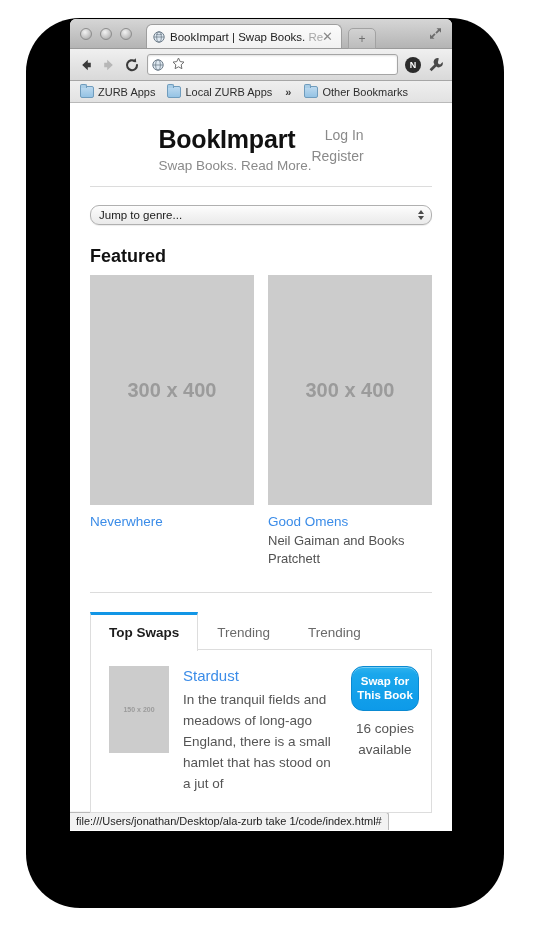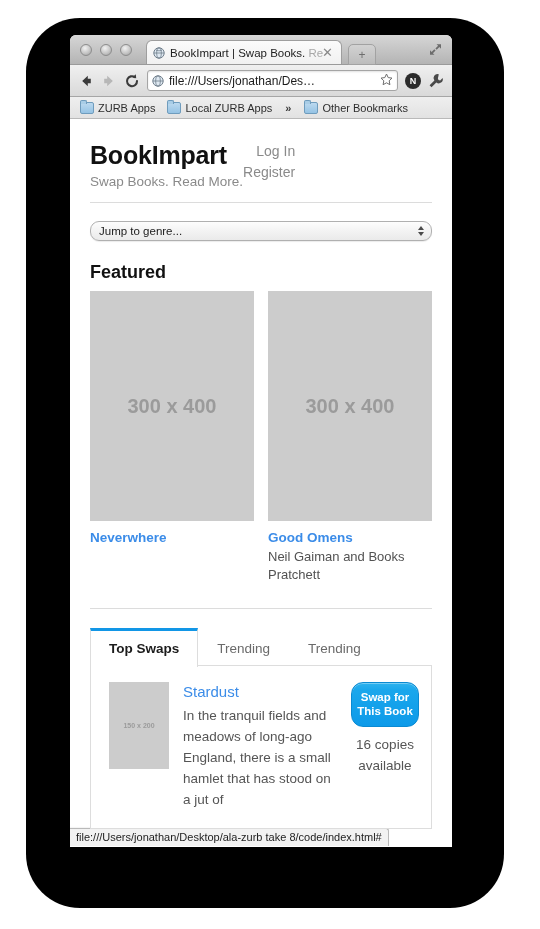--- a/index.html
+++ b/index.html
@@ -20,21 +20,21 @@
     position: absolute;
     left: 26px; top: 18px;
     width: 478px; height: 890px;
     background: #000000;
     border-radius: 54px;
   }
 
   
   #browser-window {
     position: absolute;
-    left: 70px; top: 35px;
+    left: 70px; top: 19px;
     width: 382px; height: 812px;
     background: #ffffff;
     border-radius: 6px 6px 0 0;
     box-shadow: 0 1px 3px rgba(0,0,0,.45);
     overflow: hidden;
   }
 
   
   .tabstrip {
     position: relative;
@@ -162,21 +162,21 @@
     position: relative;
     height: 727px;
     background: #ffffff;
     overflow: hidden;
   }
   .page {
     padding: 22px 20px 0 20px;
   }
 
   
-  .site-header { display: flex; justify-content: flex-start; align-items: flex-start; }
+  .site-header { display: flex; justify-content: center; align-items: flex-start; }
   .brand h1 {
     margin: 0;
     font-size: 25px;
     font-weight: bold;
     color: #111111;
     letter-spacing: -0.2px;
   }
   .brand .tagline {
     margin-top: 4px;
     font-size: 13.5px;
@@ -241,21 +241,21 @@
     font-weight: bold;
   }
   .featured-item .placeholder {
     height: 230px;
     font-size: 20px;
   }
   .book-link {
     display: block;
     margin-top: 9px;
     font-size: 13.5px;
-    font-weight: bold;
+    font-weight: normal;
     color: #3b8ce8;
     text-decoration: none;
   }
   .book-author {
     margin-top: 3px;
     font-size: 13px;
     color: #525252;
     line-height: 18px;
   }
 
@@ -410,21 +410,20 @@
       </span>
 
       <div class="omnibox">
         <span class="favicon">
           <svg width="12" height="12" viewBox="0 0 12 12">
             <circle cx="6" cy="6" r="5.2" fill="#dfe9f2" stroke="#6f7d8a" stroke-width="1"></circle>
             <ellipse cx="6" cy="6" rx="2.3" ry="5.2" fill="none" stroke="#6f7d8a" stroke-width=".8"></ellipse>
             <line x1="0.9" y1="6" x2="11.1" y2="6" stroke="#6f7d8a" stroke-width=".8"></line>
           </svg>
         </span>
-        <span class="url">file:///Users/jonathan/Des…</span>
         <span class="star">
           <svg width="13" height="13" viewBox="0 0 13 13">
               <path d="M6.5 1 L8.2 4.6 L12 5.1 L9.2 7.8 L9.9 11.7 L6.5 9.8 L3.1 11.7 L3.8 7.8 L1 5.1 L4.8 4.6 Z" fill="none" stroke="#6e6e6e" stroke-width="1"></path>
             </svg>
         </span>
       </div>
 
       <span class="ext-icon">N</span>
 
       <span class="wrench">
@@ -511,17 +510,17 @@
               <div class="swap-action">
                 <a class="swap-btn" href="#">Swap for This Book</a>
                 <div class="copies">16 copies available</div>
               </div>
             </div>
           </div>
         </div>
 
       </div>
 
-      <div class="status-bar">file:///Users/jonathan/Desktop/ala-zurb take 8/code/index.html#</div>
+      <div class="status-bar">file:///Users/jonathan/Desktop/ala-zurb take 1/code/index.html#</div>
     </div>
 
   </div>
 </div>
 
 </body></html>

